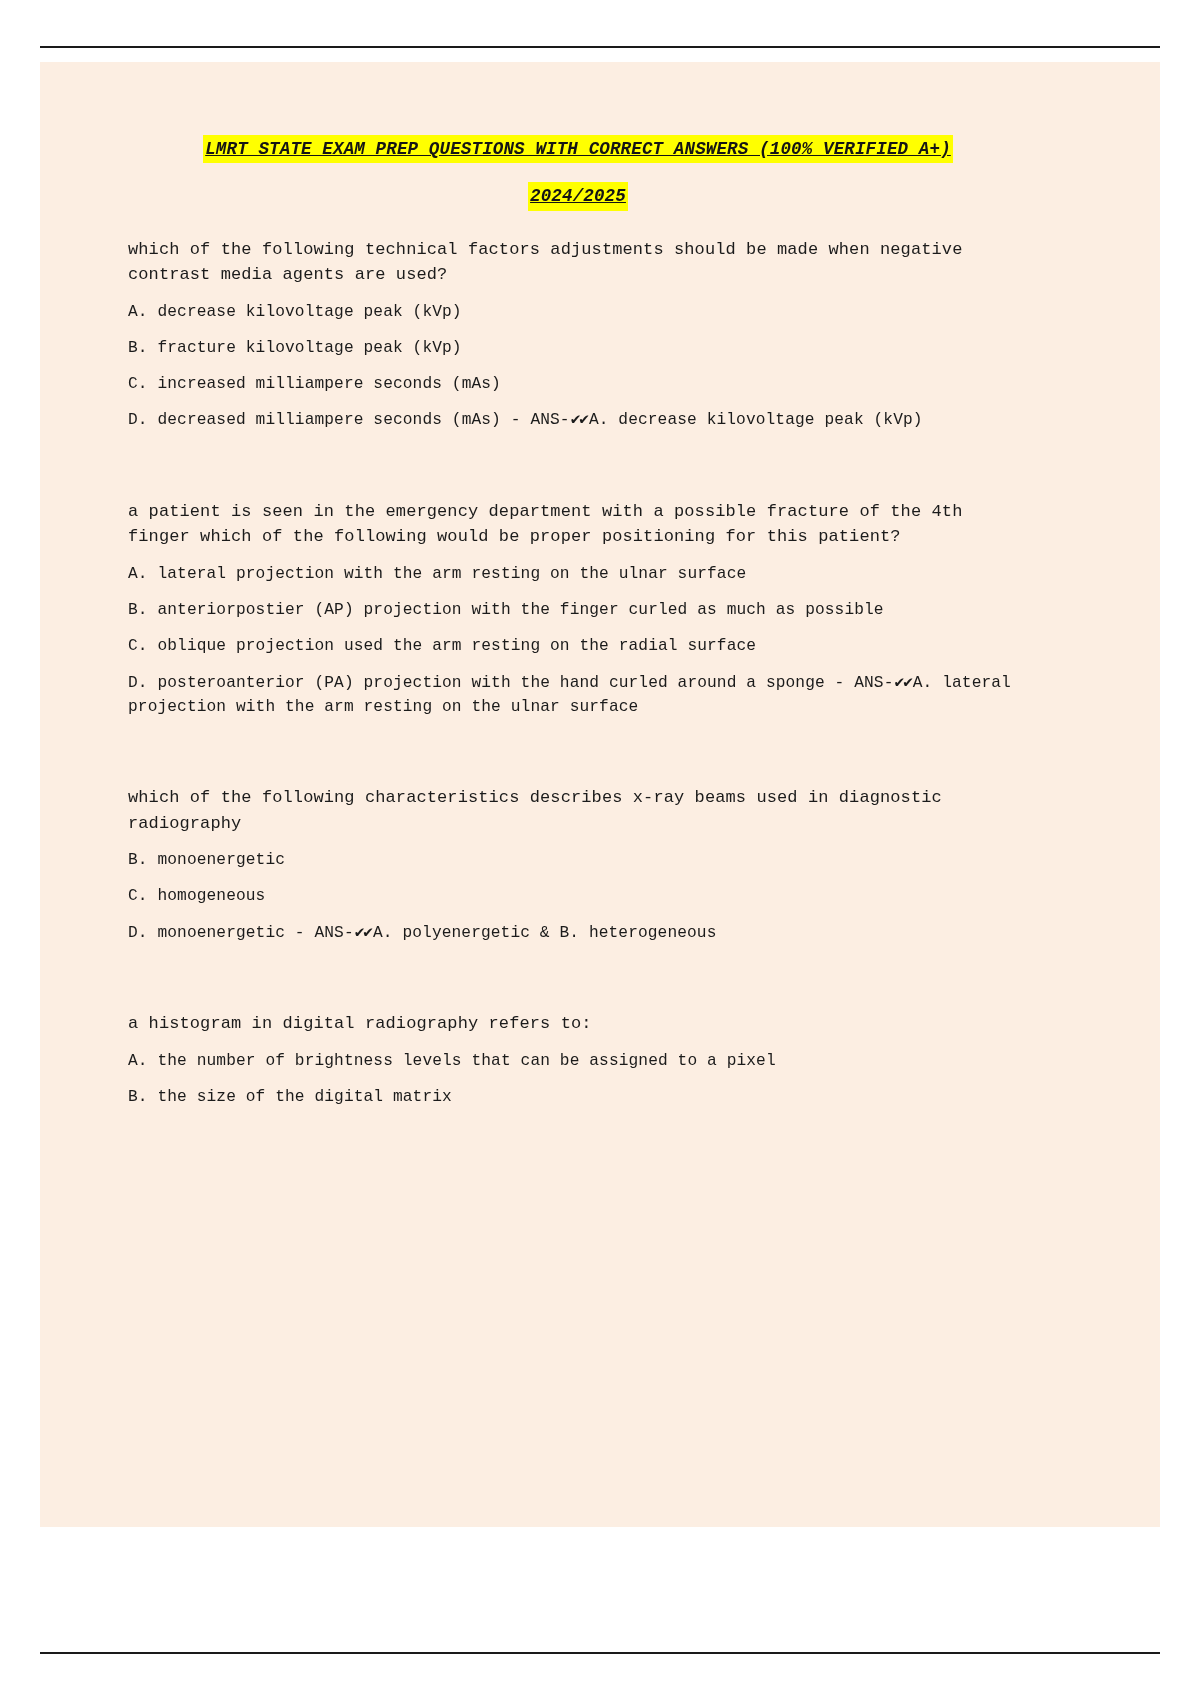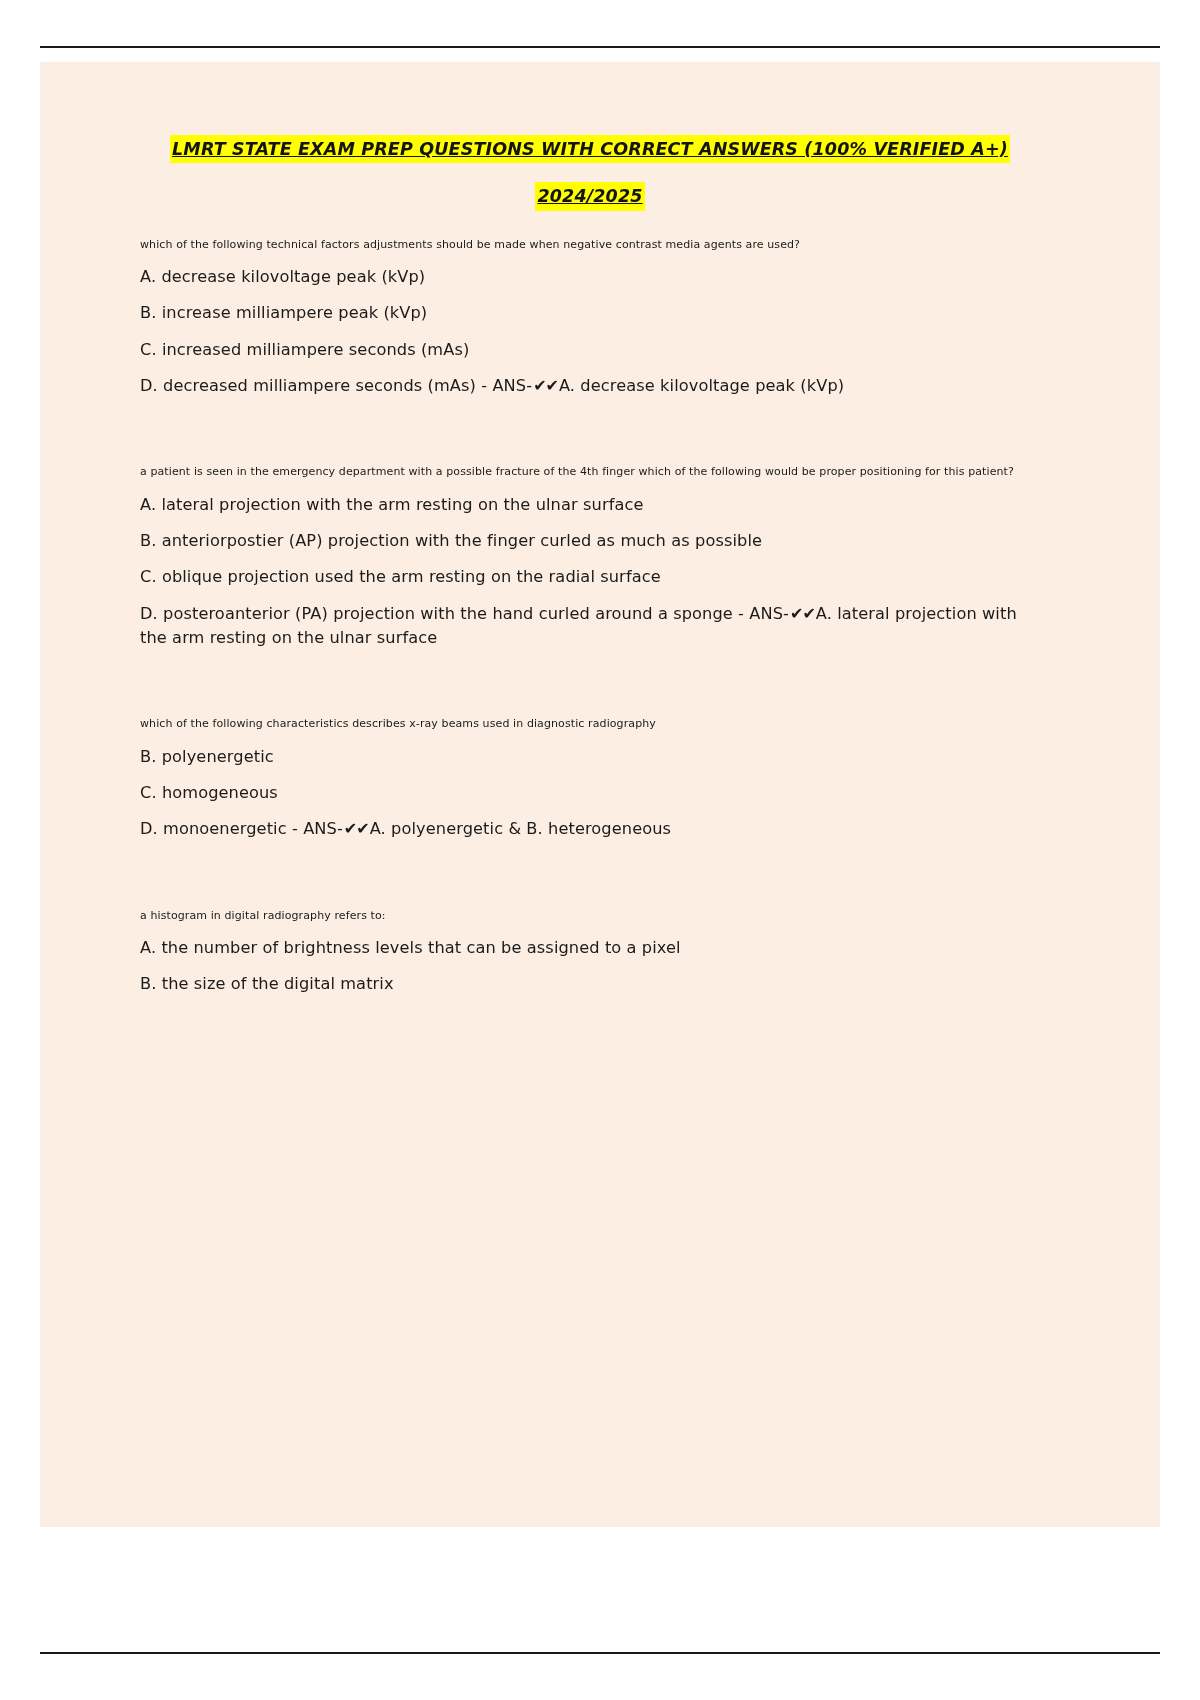--- a/index.html
+++ b/index.html
@@ -34,24 +34,25 @@
     position: absolute;
     left: 40px;
     top: 62px;
     width: 1120px;
     height: 1465px;
     background: #fceee2;
   }
 
   .content {
     position: absolute;
-    left: 140px;
+    left: 128px;
     top: 135px;
     width: 900px;
     color: #1b1b1b;
+    font-family: Liberation Mono, monospace;
   }
 
   .title-wrap {
     text-align: center;
     margin-bottom: 6px;
   }
   .title-line {
     display: inline-block;
     background: #ffff00;
     color: #141414;
@@ -61,21 +62,21 @@
     font-size: 17.5px;
     line-height: 1.5;
     padding: 1px 2px;
     letter-spacing: 0.15px;
   }
   .title-line2 {
     margin-top: 19px;
   }
 
   .q {
-    font-size: 11px;
+    font-size: 17px;
     line-height: 1.5;
     margin-top: 26px;
     letter-spacing: 0.1px;
   }
   .opt {
     font-size: 16.2px;
     line-height: 1.5;
     margin-top: 12px;
     letter-spacing: 0.1px;
   }
@@ -104,40 +105,40 @@
     <div class="title-wrap">
       <span class="title-line">LMRT STATE EXAM PREP QUESTIONS WITH CORRECT ANSWERS (100% VERIFIED A+)</span>
     </div>
     <div class="title-wrap title-line2">
       <span class="title-line">2024/2025</span>
     </div>
 
     <div>
       <div class="q">which of the following technical factors adjustments should be made when negative contrast media agents are used?</div>
       <div class="opt">A. decrease kilovoltage peak (kVp)</div>
-      <div class="opt">B. increase milliampere peak (kVp)</div>
+      <div class="opt">B. fracture kilovoltage peak (kVp)</div>
       <div class="opt">C. increased milliampere seconds (mAs)</div>
       <div class="opt"><span>D. decreased milliampere seconds (mAs) - ANS-</span><span class="check">✔✔</span><span>A. decrease kilovoltage peak (kVp)</span></div>
     </div>
 
     <div class="block-gap"></div>
 
     <div>
       <div class="q">a patient is seen in the emergency department with a possible fracture of the 4th finger which of the following would be proper positioning for this patient?</div>
       <div class="opt">A. lateral projection with the arm resting on the ulnar surface</div>
       <div class="opt">B. anteriorpostier (AP) projection with the finger curled as much as possible</div>
       <div class="opt">C. oblique projection used the arm resting on the radial surface</div>
       <div class="opt"><span>D. posteroanterior (PA) projection with the hand curled around a sponge - ANS-</span><span class="check">✔✔</span><span>A. lateral projection with the arm resting on the ulnar surface</span></div>
     </div>
 
     <div class="block-gap"></div>
 
     <div>
       <div class="q">which of the following characteristics describes x-ray beams used in diagnostic radiography</div>
-      <div class="opt">B. polyenergetic</div>
+      <div class="opt">B. monoenergetic</div>
       <div class="opt">C. homogeneous</div>
       <div class="opt"><span>D. monoenergetic - ANS-</span><span class="check">✔✔</span><span>A. polyenergetic &amp; B. heterogeneous</span></div>
     </div>
 
     <div class="block-gap"></div>
 
     <div>
       <div class="q">a histogram in digital radiography refers to:</div>
       <div class="opt">A. the number of brightness levels that can be assigned to a pixel</div>
       <div class="opt">B. the size of the digital matrix</div>

